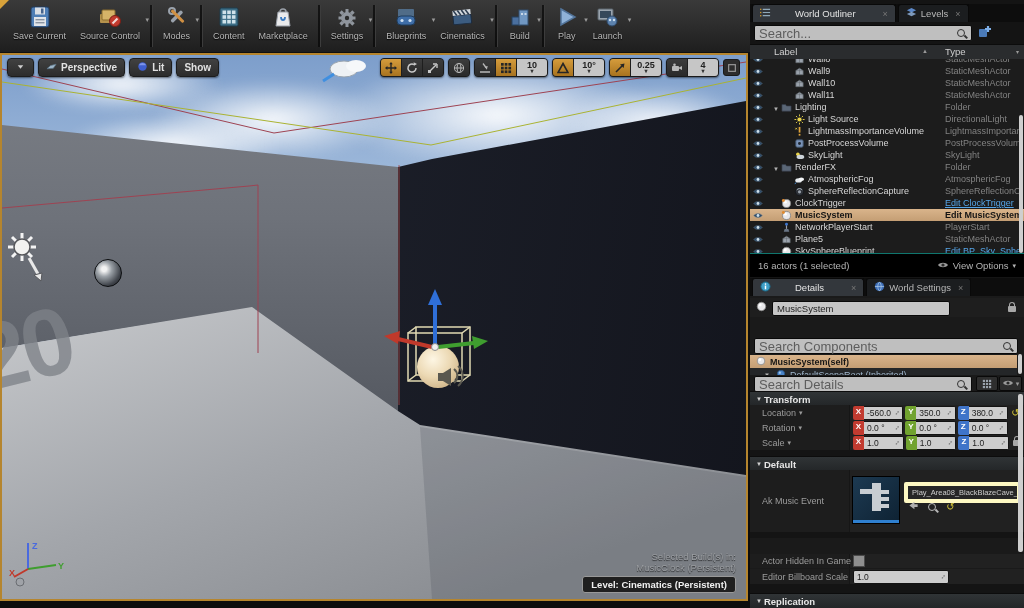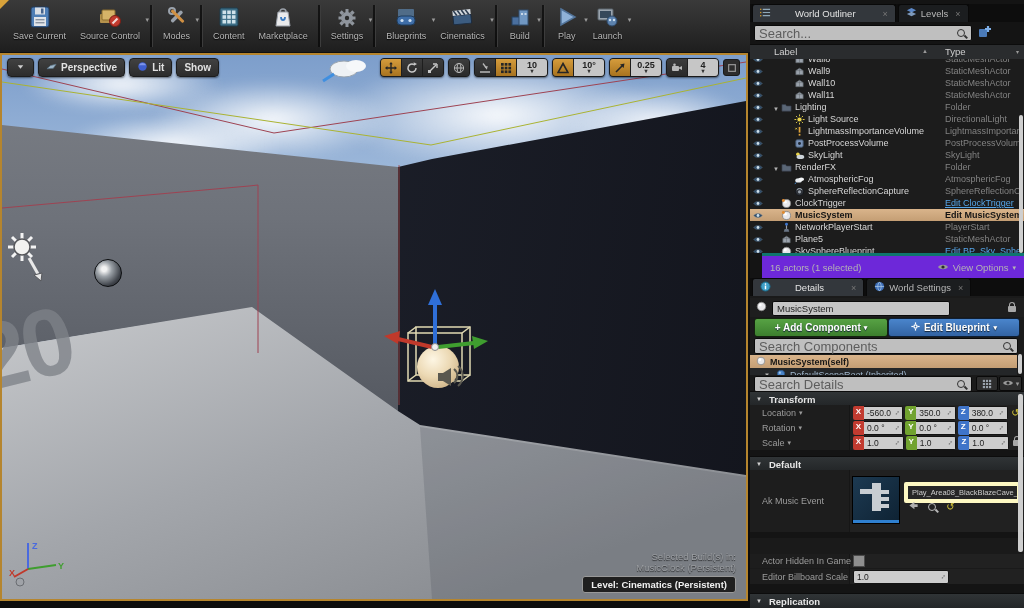--- a/index.html
+++ b/index.html
@@ -83,21 +83,21 @@
   .ol-eye{flex:none;width:16px;display:flex;justify-content:center;}
   .ol-eye svg{width:10px;height:7px;}
   .fold{font-size:6px;color:#b0b0b0;margin-right:2px;}
   .ol-icon{flex:none;width:11px;height:11px;margin-right:3px;}
   .ol-icon svg{width:11px;height:11px;display:block;}
   .ol-label{font-size:9px;color:#d6d6d6;white-space:nowrap;}
   .ol-row.selected .ol-label{color:#141414;font-weight:bold;}
   .ol-type{position:absolute;left:195px;right:4px;font-size:9px;color:#828282;white-space:nowrap;overflow:hidden;}
   .ol-type.link{color:#55a5e8;text-decoration:underline;}
   .ol-row.selected .ol-type{color:#141414;font-weight:bold;text-decoration:none;}
-  #ol-footer{position:absolute;left:12px;right:0;top:253px;height:23px;background:#6d28d9;border-top:3px solid #0f766e;
+  #ol-footer{position:absolute;left:0;right:0;top:253px;height:23px;background:#000000;border-top:1px solid #0f766e;
     display:flex;align-items:center;justify-content:space-between;padding:0 8px;color:#b4b4b4;font-size:9.5px;}
   #ol-footer .vo{display:flex;align-items:center;gap:4px;cursor:pointer;}
   .scrollbar{position:absolute;background:#cfcfcf;border-radius:2px;}
 
   #details-section{position:absolute;left:0;right:0;top:278px;bottom:0;background:#1a1a1a;}
   .name-row{position:absolute;left:0;right:0;top:20px;height:19px;background:#1e1e1e;display:flex;align-items:center;}
   .name-field{position:absolute;left:22px;top:3px;width:176px;height:13px;background:#c6c6c6;border:1px solid #090909;border-radius:2px;}
   .name-field input{width:100%;height:100%;border:none;outline:none;background:transparent;font-size:9.5px;color:#1e1e1e;padding:0 4px;box-sizing:border-box;font-family:"Liberation Sans",sans-serif;}
   .lock{width:8px;height:6px;background:#a8a8a8;border-radius:1px;position:relative;}
   .lock::before{content:"";position:absolute;left:1px;top:-4px;width:4px;height:3px;border:1.2px solid #a8a8a8;border-bottom:none;border-radius:3px 3px 0 0;}
@@ -109,21 +109,21 @@
   .caret{font-size:7px;}
   .comp-row{position:absolute;left:0;right:7px;height:13px;display:flex;align-items:center;gap:4px;padding-left:6px;font-size:9px;}
   .comp-row.sel{background:linear-gradient(#d9b48b,#c49e74);color:#151515;font-weight:bold;}
   .comp-row svg{width:10px;height:10px;flex:none;}
   .comp-clip{position:absolute;left:0;right:7px;top:90px;height:7px;overflow:hidden;background:#242628;color:#9fb6cc;font-size:9px;}
   .comp-clip .inner{display:flex;align-items:center;gap:4px;padding-left:14px;height:13px;}
 
   .sq-btn{position:absolute;height:13px;border:1px solid #090909;border-radius:2px;background:#2e2e2e;display:flex;align-items:center;justify-content:center;gap:2px;cursor:pointer;}
 
   .sec-hdr{position:absolute;left:0;right:0;height:14px;background:linear-gradient(#303436,#232628);border-top:1px solid #0c0c0c;border-bottom:1px solid #101010;
-    display:flex;align-items:center;gap:5px;padding-left:6px;color:#e6e6e6;font-size:9.5px;font-weight:bold;}
+    display:flex;align-items:center;padding-left:6px;color:#e6e6e6;font-size:9.5px;font-weight:bold;}
   .sec-hdr .fold{font-size:6px;color:#cfcfcf;}
   .prop-row{position:absolute;left:0;right:0;display:flex;align-items:center;background:#212121;border-bottom:1px solid #1a1a1a;}
   .prop-label{flex:none;width:100px;align-self:stretch;display:flex;align-items:center;padding-left:12px;box-sizing:border-box;
     background:#1d1d1d;border-right:1px solid #161616;color:#9c9c9c;font-size:9px;gap:3px;white-space:nowrap;}
   .prop-vals{flex:1;display:flex;align-items:center;gap:2px;padding:0 3px;min-width:0;}
   .chip{flex:1;display:flex;min-width:0;}
   .ax{flex:none;width:11px;font-size:8px;font-weight:bold;color:#fff;text-align:center;line-height:12px;border-radius:2px 0 0 2px;}
   .ax-x{background:#c23b30;} .ax-y{background:#71a32f;} .ax-z{background:#3f74c9;}
   .vbox{flex:1;min-width:0;height:12px;background:#cdcdcd;border:1px solid #131313;border-left:none;border-radius:0 2px 2px 0;
     display:flex;align-items:center;justify-content:space-between;padding:0 3px;color:#1d1d1d;font-size:8.5px;cursor:text;}
@@ -906,40 +906,20 @@
 
       <div class="name-row">
         <span style="position:absolute;left:6px;"><svg viewBox="0 0 12 12" width="11" height="11">
               <circle cx="6" cy="6" r="4.6" fill="#e8e8ea" stroke="#8a8a8a"></circle>
               <circle cx="4.6" cy="4.4" r="1.6" fill="#ffffff"></circle>
             </svg></span>
         <span class="name-field"><input value="MusicSystem" style=""></span>
         <span class="lock" style="position:absolute;right:8px;top:8px;"></span>
       </div>
 
-      <div class="btn-row">
-        <div class="green-btn">
-            <span>+ Add Component</span>
-            <span class="caret">▾</span>
-          </div>
-        <div class="blue-btn">
-            <span><svg viewBox="0 0 12 12" width="9" height="9">
-                <g fill="#fff">
-                  <circle cx="6" cy="6" r="3"></circle>
-                  <rect x="5.2" y="0.5" width="1.6" height="2.4"></rect>
-                  <rect x="5.2" y="9.1" width="1.6" height="2.4"></rect>
-                  <rect x="0.5" y="5.2" width="2.4" height="1.6"></rect>
-                  <rect x="9.1" y="5.2" width="2.4" height="1.6"></rect>
-                </g>
-                <circle cx="6" cy="6" r="1.2" fill="#3263a3"></circle>
-              </svg></span>
-            <span>Edit Blueprint</span>
-            <span class="caret">▾</span>
-          </div>
-      </div>
 
       <div class="search-wrap" style="left:4px;top:60px;width:262px;">
         <input placeholder="Search Components" style="">
         <span class="mag"></span>
       </div>
 
       <div class="comp-row sel" style="top:77px;">
         <span><svg viewBox="0 0 12 12" width="11" height="11">
               <circle cx="6" cy="6" r="4.6" fill="#e8e8ea" stroke="#8a8a8a"></circle>
               <circle cx="4.6" cy="4.4" r="1.6" fill="#ffffff"></circle>

